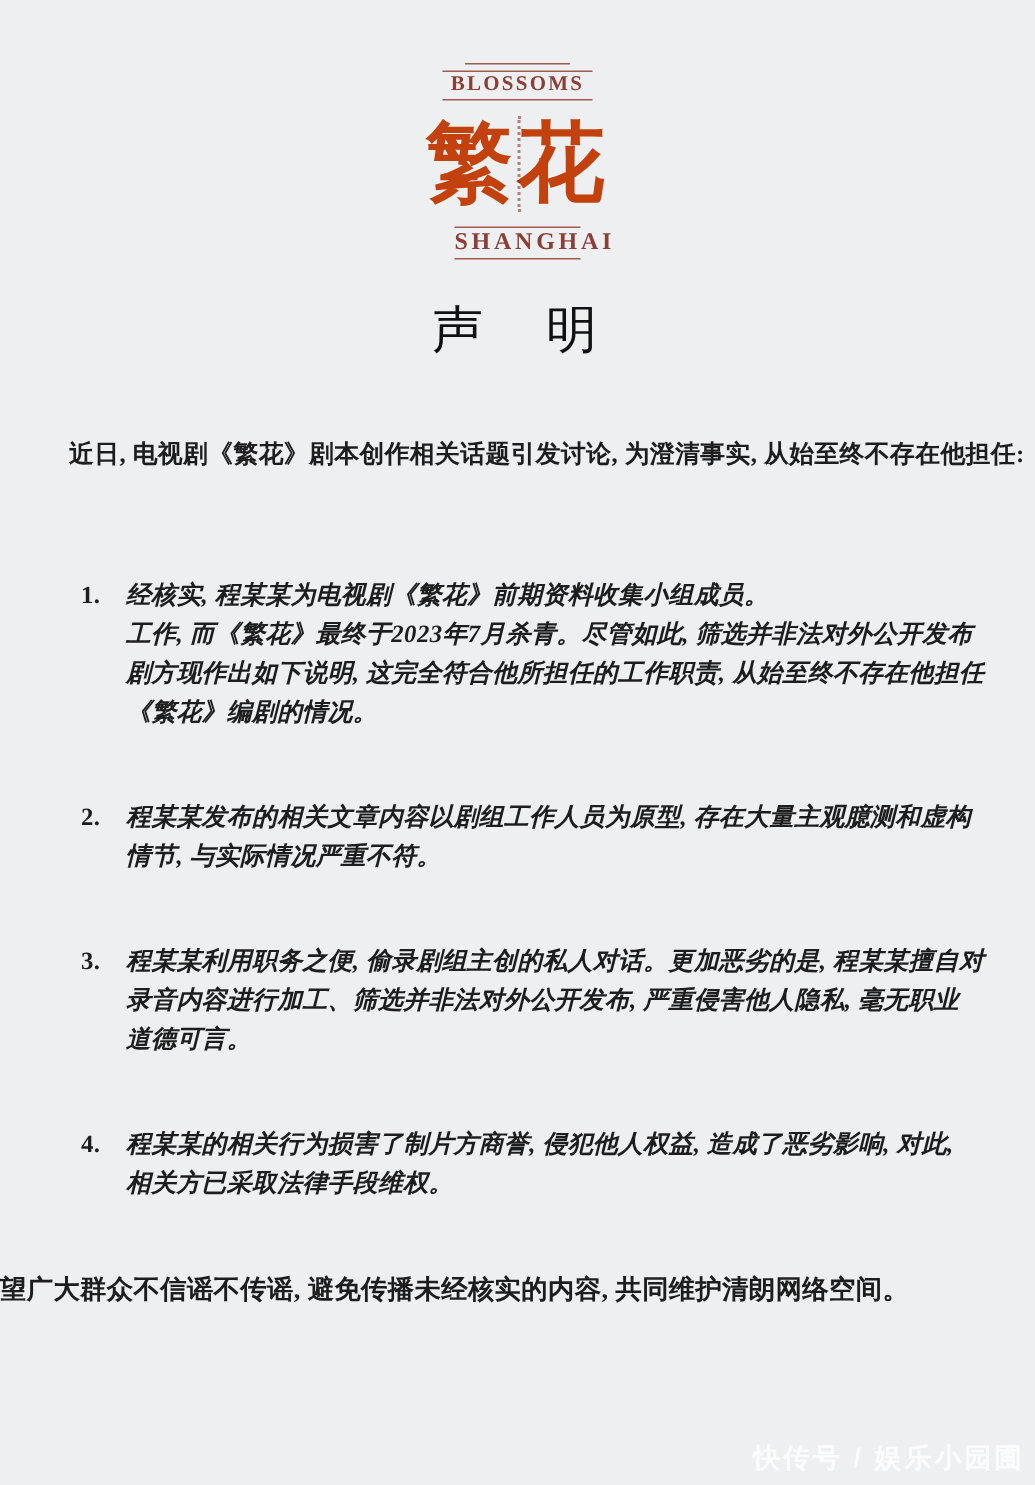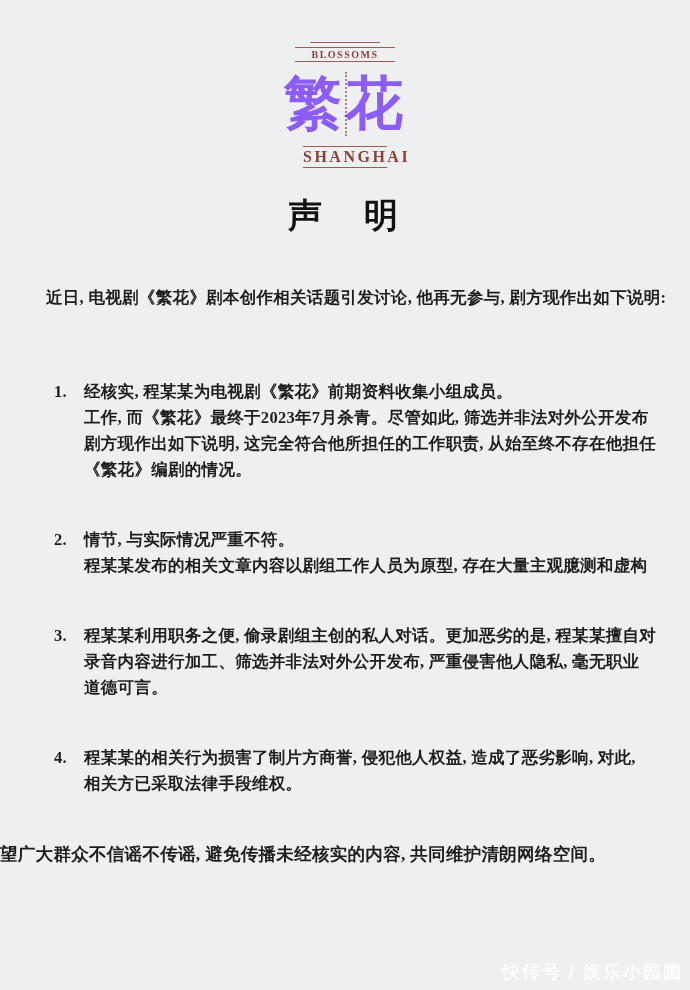--- a/index.html
+++ b/index.html
@@ -12,63 +12,63 @@
     overflow: hidden;
   }
   .page { width: 690px; height: 990px; position: relative; }
 
   
   .logo { padding-top: 42px; width: 150px; margin: 0 auto; text-align: center; }
   .logo-top-rule { width: 70px; height: 1px; background: #a05a50; margin: 0 auto 4px; }
   .logo-blossoms {
     width: 100px; margin: 0 auto;
     border-top: 1px solid #a05a50; border-bottom: 1px solid #a05a50;
-    padding: 1px 0; font-size: 10px; font-weight: 700;
+    padding: 1px 0; font-size: 14px; font-weight: 700;
     letter-spacing: 1.5px; color: #8c3f37;
   }
   .logo-main {
     position: relative;
     font-size: 58px; font-weight: 900; line-height: 1.45;
-    color: #8b5cf6; letter-spacing: 3px;
+    color: #c2410c; letter-spacing: 3px;
   }
   .logo-main::after {
     content: ""; position: absolute; left: 50%; top: 12%; bottom: 12%;
     border-left: 2px dotted rgba(123,36,30,0.55);
   }
   .logo-shanghai {
     width: 84px; margin: 0 auto;
     border-top: 1px solid #a05a50; border-bottom: 1px solid #a05a50;
     padding: 1px 0; font-size: 16px; font-weight: 700;
     letter-spacing: 2.5px; color: #8c3f37;
   }
 
   
   .title {
     margin-top: 28px; text-align: center;
-    font-size: 34px; font-weight: 700; letter-spacing: 4px;
+    font-size: 34px; font-weight: 400; letter-spacing: 4px;
     line-height: 1.2; color: #111;
   }
 
   
   .intro {
     margin: 48px 26px 0 46px;
     font-size: 16.5px; font-weight: 700; line-height: 26px;
     letter-spacing: 0.3px; white-space: nowrap;
   }
 
   
   .list { margin: 68px 44px 0 54px; }
   .item {
     display: flex; margin-bottom: 44px;
     font-size: 16.5px; font-weight: 700; line-height: 26px;
     letter-spacing: 0.3px;
   }
   .item-number { width: 30px; flex: none; }
   .item-lines { flex: 1; }
-  .item-line { white-space: nowrap; }
+  .item-line { white-space: nowrap; font-style: italic; }
 
   
   .closing {
     margin-top: 14px; 
     font-size: 17.5px; font-weight: 700; line-height: 26px;
     letter-spacing: 0.3px;
   }
 
   
   .watermark {
@@ -85,39 +85,39 @@
 
   <div class="logo">
     <div class="logo-top-rule"></div>
     <div class="logo-blossoms">BLOSSOMS</div>
     <div class="logo-main">繁花</div>
     <div class="logo-shanghai">SHANGHAI</div>
   </div>
 
   <div class="title">声　明</div>
 
-  <div class="intro">近日, 电视剧《繁花》剧本创作相关话题引发讨论, 他再无参与, 剧方现作出如下说明:</div>
+  <div class="intro">近日, 电视剧《繁花》剧本创作相关话题引发讨论, 为澄清事实, 从始至终不存在他担任:</div>
 
   <div class="list">
 
     <div class="item">
       <div class="item-number">1.</div>
       <div class="item-lines">
         <div class="item-line">经核实, 程某某为电视剧《繁花》前期资料收集小组成员。</div>
         <div class="item-line">工作, 而《繁花》最终于2023年7月杀青。尽管如此, 筛选并非法对外公开发布</div>
         <div class="item-line">剧方现作出如下说明, 这完全符合他所担任的工作职责, 从始至终不存在他担任</div>
         <div class="item-line">《繁花》编剧的情况。</div>
       </div>
     </div>
 
     <div class="item">
       <div class="item-number">2.</div>
       <div class="item-lines">
+        <div class="item-line">程某某发布的相关文章内容以剧组工作人员为原型, 存在大量主观臆测和虚构</div>
         <div class="item-line">情节, 与实际情况严重不符。</div>
-        <div class="item-line">程某某发布的相关文章内容以剧组工作人员为原型, 存在大量主观臆测和虚构</div>
       </div>
     </div>
 
     <div class="item">
       <div class="item-number">3.</div>
       <div class="item-lines">
         <div class="item-line">程某某利用职务之便, 偷录剧组主创的私人对话。更加恶劣的是, 程某某擅自对</div>
         <div class="item-line">录音内容进行加工、筛选并非法对外公开发布, 严重侵害他人隐私, 毫无职业</div>
         <div class="item-line">道德可言。</div>
       </div>

